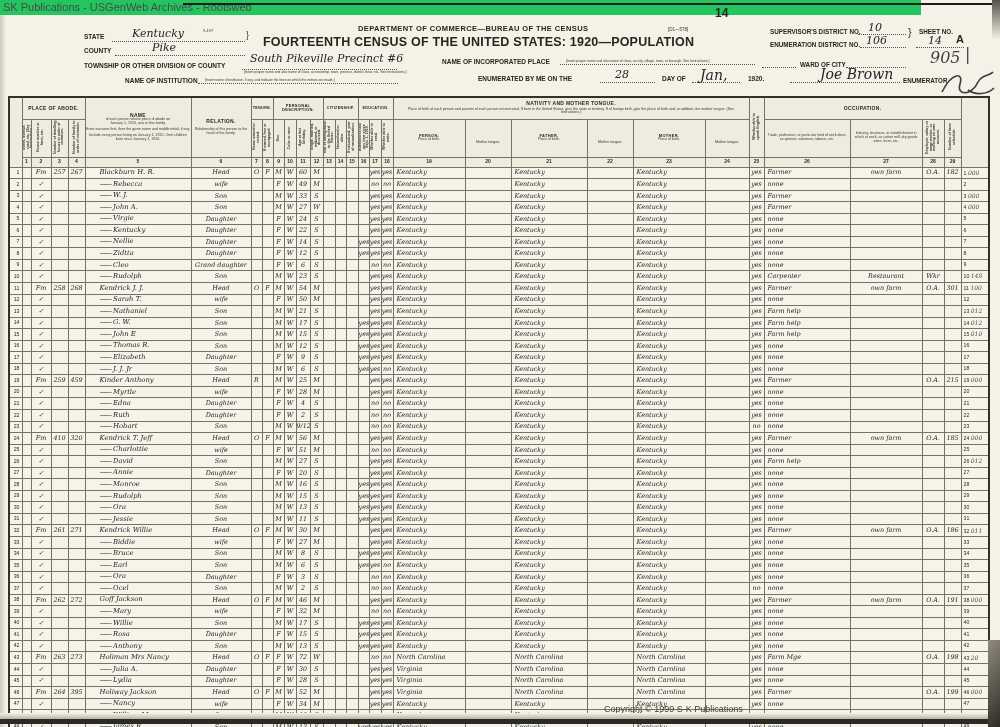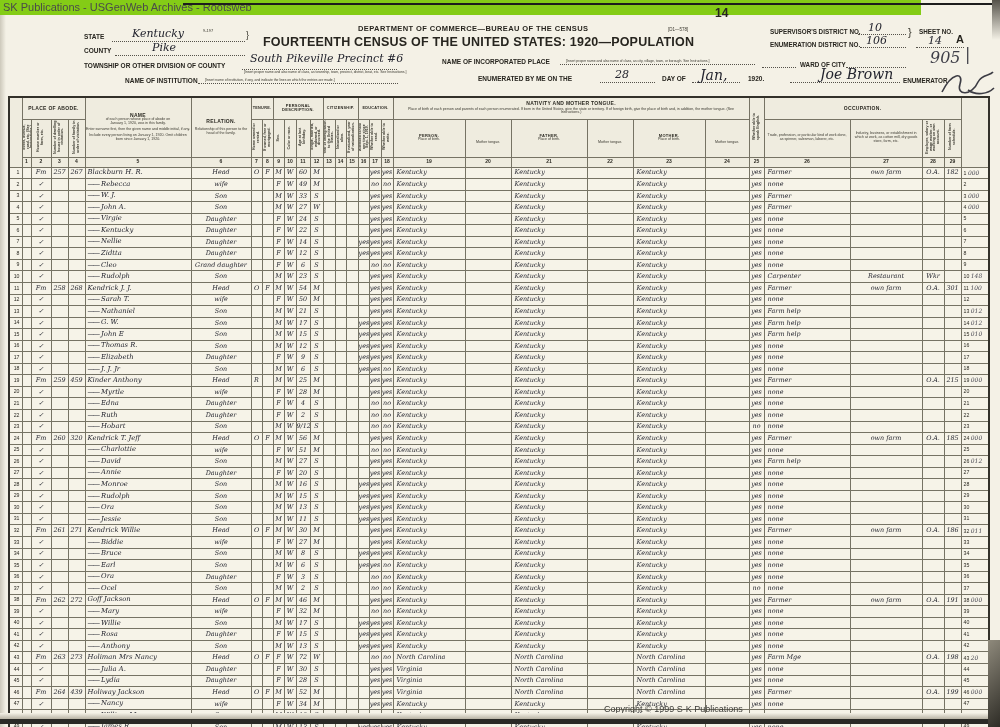--- a/index.html
+++ b/index.html
@@ -1,19 +1,19 @@
 <!DOCTYPE html>
 <html><head>
 <meta charset="utf-8">
 <style>
   html,body{margin:0;padding:0;}
   body{width:1000px;height:727px;position:relative;background:#f4f1e6;overflow:hidden;
        font-family:"Liberation Sans",sans-serif;color:#1c1c1c;}
   
-  .titlebar{position:absolute;left:0;top:0;width:921px;height:15px;background:#84cc16;text-align:right;}
+  .titlebar{position:absolute;left:0;top:0;width:921px;height:15px;background:#22c55e;text-align:right;}
   .titlebar .ttext{position:absolute;left:3px;top:1px;font-size:11px;color:#4a4a4a;letter-spacing:0;}
   .topline{position:absolute;left:183px;top:3px;width:817px;height:2px;background:#1d1d1d;}
   .bottombar{position:absolute;left:0;top:719px;width:1000px;height:5px;background:#2a2a26;}
   .bottomshade{position:absolute;left:0;top:713px;width:1000px;height:6px;background:linear-gradient(#f4f1e6,#b9b4a5);}
   .rightedge{position:absolute;left:988px;top:640px;width:12px;height:87px;background:linear-gradient(135deg,#8f8a7c,#2e2c26);}
   .rightedgetop{position:absolute;left:992px;top:0;width:8px;height:40px;background:linear-gradient(#55524a,#f4f1e6);}
   .leftedge{position:absolute;left:0;top:15px;width:6px;height:712px;background:linear-gradient(90deg,#cdc9bb,#f4f1e6);}
   .copyright{position:absolute;left:604px;top:704px;font-size:9px;color:#3c3c38;}
 
   
@@ -35,21 +35,21 @@
   table.census thead th{background:#efecdf;color:#2b2922;font-family:"Liberation Sans",sans-serif;}
   .gh{font-size:5px;font-weight:bold;letter-spacing:.3px;}
   .vert{writing-mode:vertical-rl;transform:rotate(180deg);font-size:3.6px;line-height:1;
         display:inline-block;max-height:34px;white-space:normal;width:auto;color:#3a382f;}
   .desc{font-size:3.6px;font-weight:normal;color:#3a382f;white-space:normal;}
   .cnum{font-size:4.6px;font-weight:bold;height:9px;}
   tbody td{height:10.56px;}
   tbody td.hw{font-family:"DejaVu Serif",serif;font-style:italic;font-size:6.4px;color:#23242e;
       white-space:nowrap;}
   tbody td.c{text-align:center;}
-  tbody td.nm{padding-left:2px;font-size:6.8px;}
+  tbody td.nm{padding-left:14px;font-size:6.8px;}
   tbody td.pl{padding-left:3px;}
   tbody td.lineno{font-size:5.2px;text-align:right;padding-right:2px;color:#2b2922;
       font-family:"Liberation Sans",sans-serif;font-style:normal;}
   tbody td.lineno2{font-size:5.2px;text-align:left;padding-left:2px;color:#2b2922;}
   .pencil{font-family:"DejaVu Serif",serif;font-style:italic;color:#4c4c55;font-size:6px;}
   .ditto{letter-spacing:-1px;margin-right:2px;color:#2b2c36;}
   tbody tr:nth-child(odd) td{border-top-color:#a9a697;}
   tbody td{border-left-color:#8a8778;border-right-color:#8a8778;}
 
   .sig{position:absolute;}
@@ -1020,21 +1020,21 @@
         <td class="hw pl">none</td>
         <td class="hw c"></td>
         <td class="hw c"></td>
         <td class="hw c"></td>
         <td class="lineno2">23 </td>
       </tr>
       <tr>
         <td class="lineno">24</td>
         <td></td>
         <td class="hw c">Fm</td>
-        <td class="hw c">260</td>
+        <td class="hw c">410</td>
         <td class="hw c">320</td>
         <td class="hw nm">Kendrick  T. Jeff</td>
         <td class="hw c">Head</td>
         <td class="hw c">O</td>
         <td class="hw c">F</td>
         <td class="hw c">M</td>
         <td class="hw c">W</td>
         <td class="hw c">56</td>
         <td class="hw c">M</td>
         <td></td>
@@ -1747,21 +1747,21 @@
         <td class="hw c"></td>
         <td class="hw c"></td>
         <td class="hw c"></td>
         <td class="lineno2">45 </td>
       </tr>
       <tr>
         <td class="lineno">46</td>
         <td></td>
         <td class="hw c">Fm</td>
         <td class="hw c">264</td>
-        <td class="hw c">439</td>
+        <td class="hw c">395</td>
         <td class="hw nm">Holiway  Jackson</td>
         <td class="hw c">Head</td>
         <td class="hw c">O</td>
         <td class="hw c">F</td>
         <td class="hw c">M</td>
         <td class="hw c">W</td>
         <td class="hw c">52</td>
         <td class="hw c">M</td>
         <td></td>
         <td></td>

